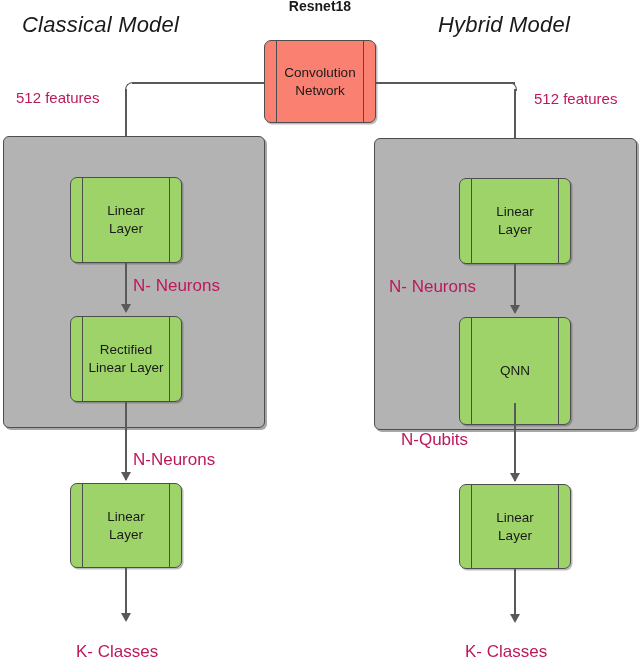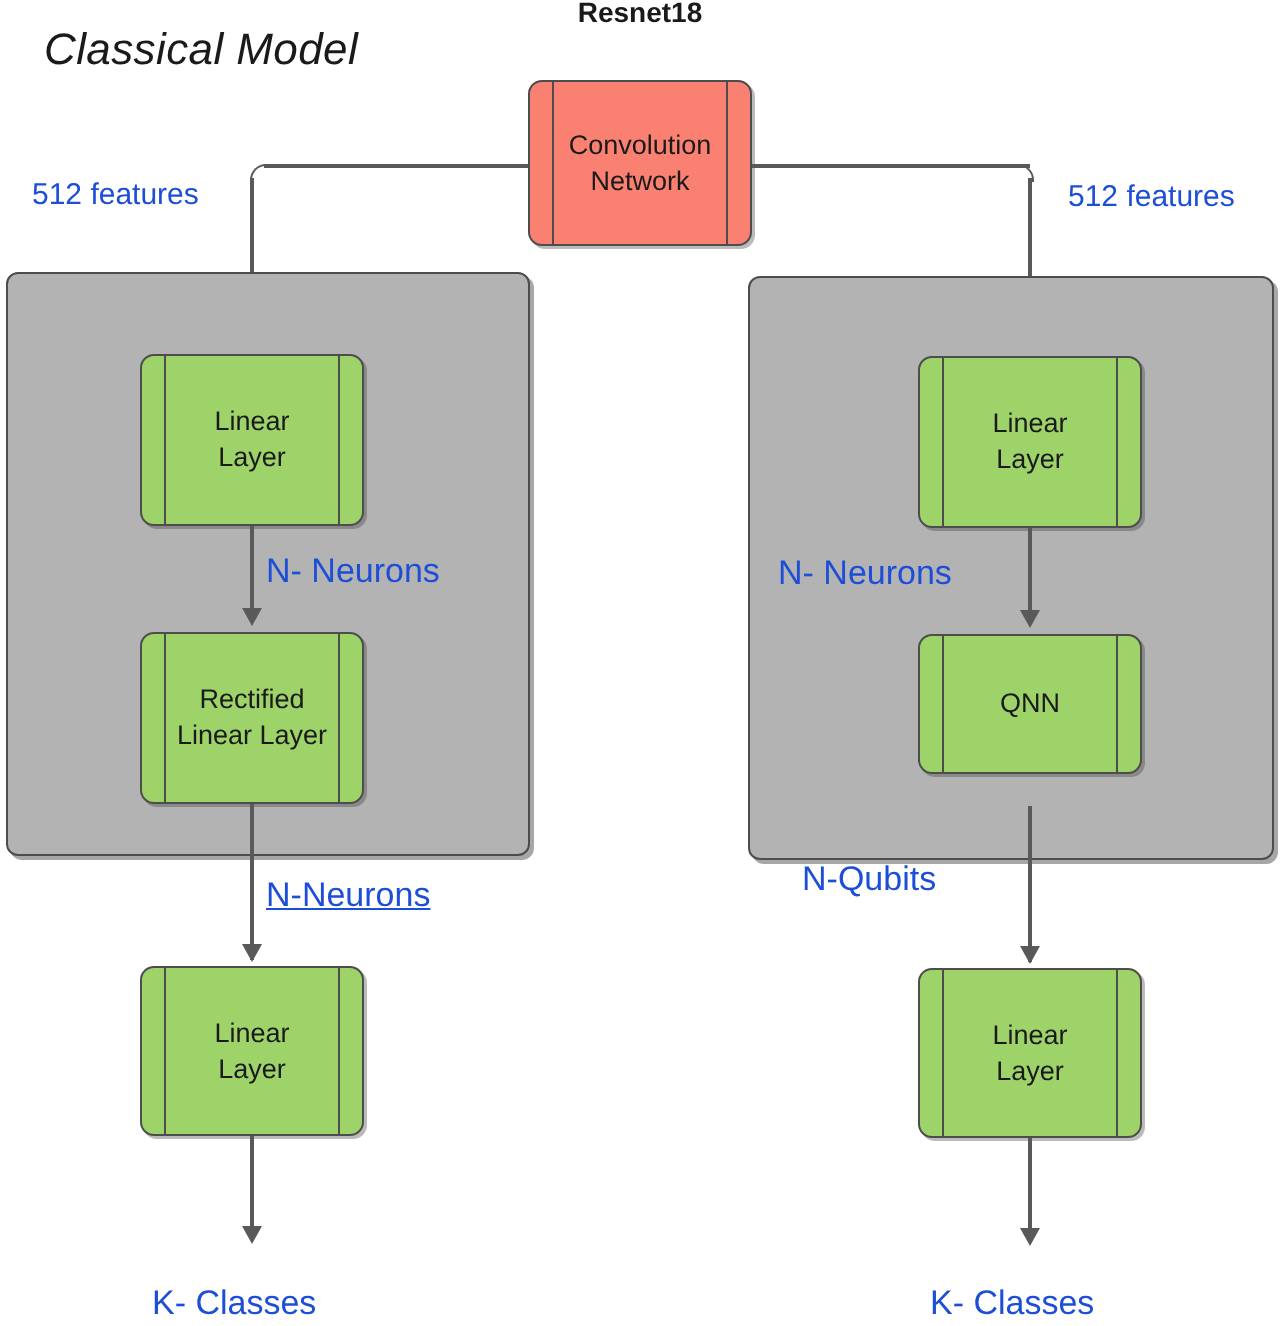--- a/index.html
+++ b/index.html
@@ -92,32 +92,33 @@
   .arrowhead {
     width: 0; height: 0;
     border-left: 5.5px solid transparent;
     border-right: 5.5px solid transparent;
     border-top: 9px solid #595959;
   }
 
   
   .edge-label {
     font-size: 15px;
-    color: #1d4ed8;
+    color: #be185d;
     white-space: nowrap;
   }
   .edge-label.big { font-size: 17px; }
 </style>
 </head>
 <body>
 
 <div id="canvas">
 
   <div class="abs model-title" style="left:22px; top:12px;">Classical Model</div>
 
+  <div class="abs model-title" style="left:438px; top:12px;">Hybrid Model</div>
 
   <div class="abs resnet-title" style="left:260px; top:-2px; width:120px;">Resnet18</div>
 
   <div class="node red" style="left:264px; top:40px; width:112px; height:83px;">
     <span class="bar left"></span>
     <span class="bar right"></span>
     <span class="node-label">Convolution
 Network</span>
   </div>
 
@@ -154,21 +155,21 @@
 
   <div class="node green" style="left:70px; top:316px; width:112px; height:86px;">
     <span class="bar left"></span>
     <span class="bar right"></span>
     <span class="node-label">Rectified
 Linear Layer</span>
   </div>
 
   <div class="abs vline" style="left:125px; top:402px; height:78px;"></div>
   <div class="abs arrowhead" style="left:120.5px; top:472px;"></div>
-  <div class="abs edge-label big" style="left:133px; top:438px;text-decoration:underline;">N-Neurons</div>
+  <div class="abs edge-label big" style="left:133px; top:450px;">N-Neurons</div>
 
   <div class="node green" style="left:70px; top:483px; width:112px; height:85px;">
     <span class="bar left"></span>
     <span class="bar right"></span>
     <span class="node-label">Linear
 Layer</span>
   </div>
 
   <div class="abs vline" style="left:125px; top:568px; height:52px;"></div>
   <div class="abs arrowhead" style="left:120.5px; top:613px;"></div>
@@ -180,21 +181,21 @@
     <span class="bar left"></span>
     <span class="bar right"></span>
     <span class="node-label">Linear
 Layer</span>
   </div>
 
   <div class="abs vline" style="left:514.3px; top:264px; height:43px;"></div>
   <div class="abs arrowhead" style="left:509.8px; top:305px;"></div>
   <div class="abs edge-label big" style="left:389px; top:277px;">N- Neurons</div>
 
-  <div class="node green" style="left:459px; top:317px; width:112px; height:70px;">
+  <div class="node green" style="left:459px; top:317px; width:112px; height:108px;">
     <span class="bar left"></span>
     <span class="bar right"></span>
     <span class="node-label">QNN</span>
   </div>
 
   <div class="abs vline" style="left:514.3px; top:403px; height:78px;"></div>
   <div class="abs arrowhead" style="left:509.8px; top:473px;"></div>
   <div class="abs edge-label big" style="left:401px; top:430px;">N-Qubits</div>
 
   <div class="node green" style="left:459px; top:484px; width:112px; height:85px;">

